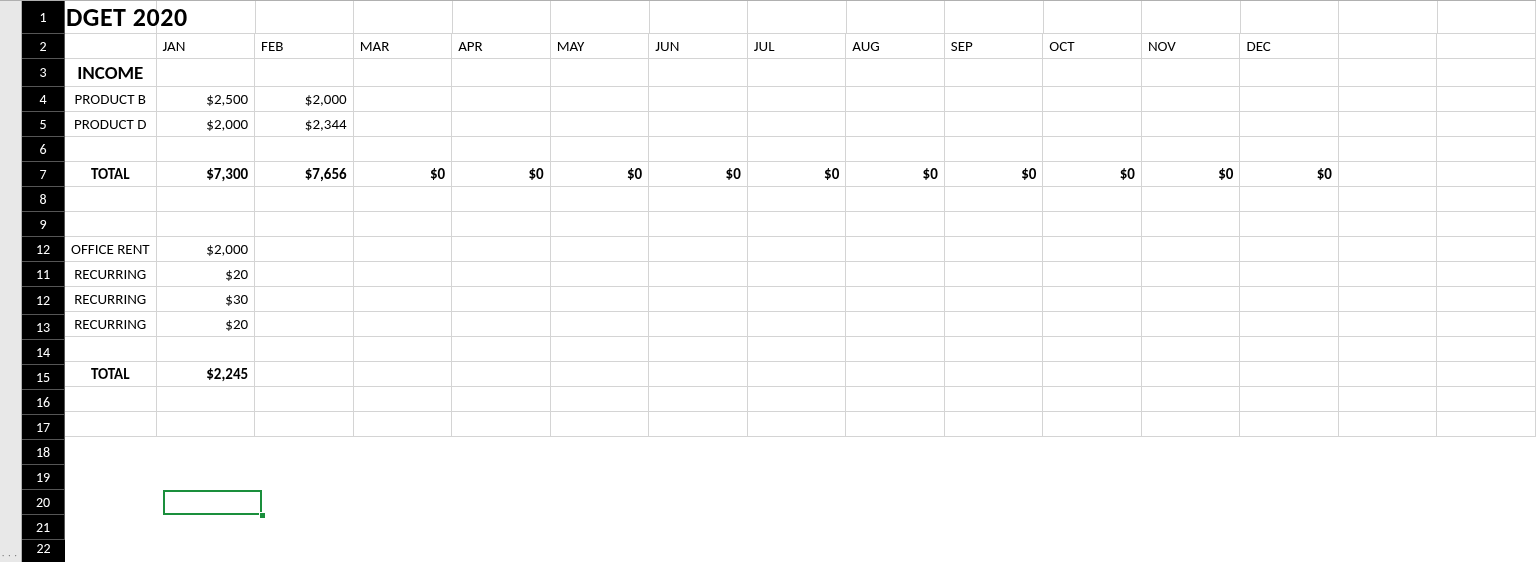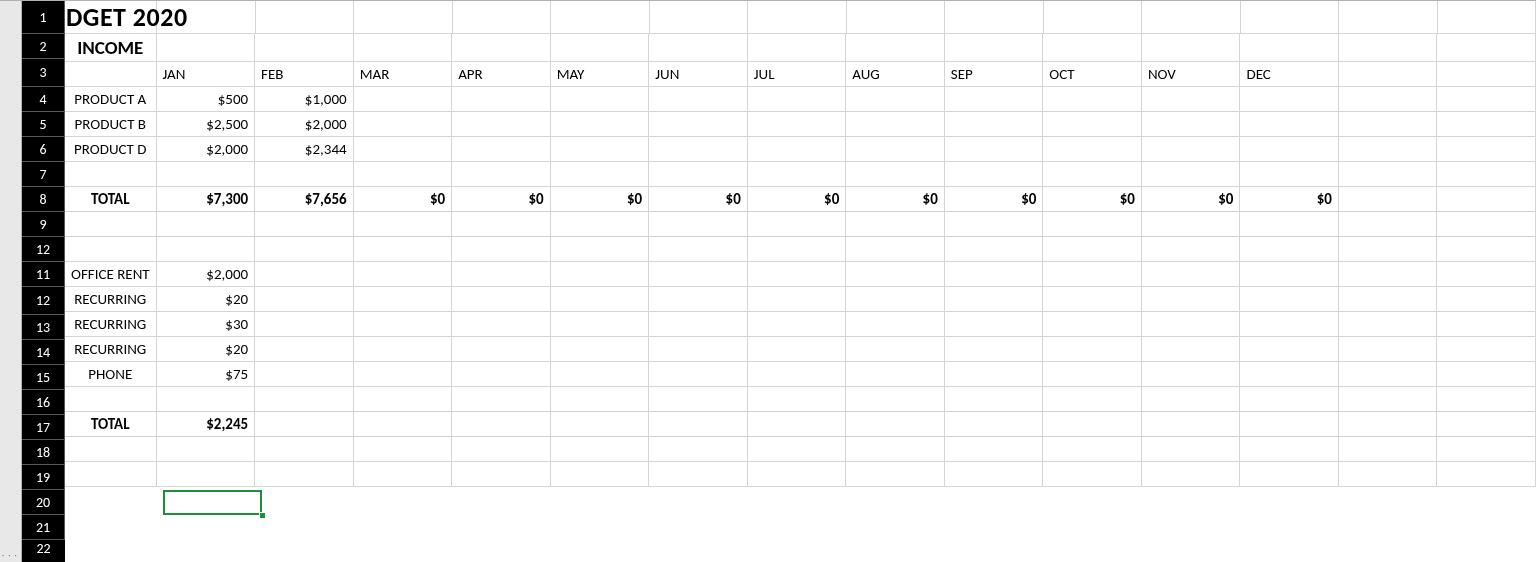--- a/index.html
+++ b/index.html
@@ -221,20 +221,62 @@
       <div class="cell c-month"></div>
       <div class="cell c-month"></div>
       <div class="cell c-month"></div>
       <div class="cell c-month"></div>
       <div class="cell c-month"></div>
       <div class="cell c-month"></div>
       <div class="cell c-month"></div>
       <div class="cell c-month"></div>
     </div>
 
+    <div class="row h-norm">
+      <div class="cell c-label"></div>
+      <div class="cell c-month hdr">
+          <span>JAN</span>
+        </div>
+      <div class="cell c-month hdr">
+          <span>FEB</span>
+        </div>
+      <div class="cell c-month hdr">
+          <span>MAR</span>
+        </div>
+      <div class="cell c-month hdr">
+          <span>APR</span>
+        </div>
+      <div class="cell c-month hdr">
+          <span>MAY</span>
+        </div>
+      <div class="cell c-month hdr">
+          <span>JUN</span>
+        </div>
+      <div class="cell c-month hdr">
+          <span>JUL</span>
+        </div>
+      <div class="cell c-month hdr">
+          <span>AUG</span>
+        </div>
+      <div class="cell c-month hdr">
+          <span>SEP</span>
+        </div>
+      <div class="cell c-month hdr">
+          <span>OCT</span>
+        </div>
+      <div class="cell c-month hdr">
+          <span>NOV</span>
+        </div>
+      <div class="cell c-month hdr">
+          <span>DEC</span>
+        </div>
+      <div class="cell c-month"></div>
+      <div class="cell c-month"></div>
+    </div>
+
     <div class="row h-sect">
       <div class="cell c-label section-cell">
           <span>INCOME</span>
         </div>
       <div class="cell c-month"></div>
         <div class="cell c-month"></div>
         <div class="cell c-month"></div>
         <div class="cell c-month"></div>
         <div class="cell c-month"></div>
         <div class="cell c-month"></div>
@@ -242,85 +284,20 @@
         <div class="cell c-month"></div>
         <div class="cell c-month"></div>
         <div class="cell c-month"></div>
         <div class="cell c-month"></div>
         <div class="cell c-month"></div>
         <div class="cell c-month"></div>
         <div class="cell c-month"></div>
     </div>
 
     <div class="row h-norm">
-      <div class="cell c-label"></div>
-      <div class="cell c-month hdr">
-          <span>JAN</span>
-        </div>
-      <div class="cell c-month hdr">
-          <span>FEB</span>
-        </div>
-      <div class="cell c-month hdr">
-          <span>MAR</span>
-        </div>
-      <div class="cell c-month hdr">
-          <span>APR</span>
-        </div>
-      <div class="cell c-month hdr">
-          <span>MAY</span>
-        </div>
-      <div class="cell c-month hdr">
-          <span>JUN</span>
-        </div>
-      <div class="cell c-month hdr">
-          <span>JUL</span>
-        </div>
-      <div class="cell c-month hdr">
-          <span>AUG</span>
-        </div>
-      <div class="cell c-month hdr">
-          <span>SEP</span>
-        </div>
-      <div class="cell c-month hdr">
-          <span>OCT</span>
-        </div>
-      <div class="cell c-month hdr">
-          <span>NOV</span>
-        </div>
-      <div class="cell c-month hdr">
-          <span>DEC</span>
-        </div>
-      <div class="cell c-month"></div>
-      <div class="cell c-month"></div>
-    </div>
-
-    <div class="row h-norm">
-      <div class="cell c-label">
-          <span>PRODUCT A</span>
-        </div>
-      <div class="cell c-month right">
-          <span>$500</span>
-        </div>
-      <div class="cell c-month right">
-          <span>$1,000</span>
-        </div>
-      <div class="cell c-month"></div>
-        <div class="cell c-month"></div>
-        <div class="cell c-month"></div>
-        <div class="cell c-month"></div>
-        <div class="cell c-month"></div>
-        <div class="cell c-month"></div>
-        <div class="cell c-month"></div>
-        <div class="cell c-month"></div>
-        <div class="cell c-month"></div>
-        <div class="cell c-month"></div>
-        <div class="cell c-month"></div>
-        <div class="cell c-month"></div>
-    </div>
-    <div class="row h-norm">
       <div class="cell c-label">
           <span>PRODUCT B</span>
         </div>
       <div class="cell c-month right">
           <span>$2,500</span>
         </div>
       <div class="cell c-month right">
           <span>$2,000</span>
         </div>
       <div class="cell c-month"></div>
@@ -535,41 +512,20 @@
         <div class="cell c-month"></div>
         <div class="cell c-month"></div>
         <div class="cell c-month"></div>
         <div class="cell c-month"></div>
         <div class="cell c-month"></div>
         <div class="cell c-month"></div>
         <div class="cell c-month"></div>
         <div class="cell c-month"></div>
         <div class="cell c-month"></div>
     </div>
-    <div class="row h-norm">
-      <div class="cell c-label">
-          <span>PHONE</span>
-        </div>
-      <div class="cell c-month right">
-          <span>$75</span>
-        </div>
-      <div class="cell c-month"></div>
-        <div class="cell c-month"></div>
-        <div class="cell c-month"></div>
-        <div class="cell c-month"></div>
-        <div class="cell c-month"></div>
-        <div class="cell c-month"></div>
-        <div class="cell c-month"></div>
-        <div class="cell c-month"></div>
-        <div class="cell c-month"></div>
-        <div class="cell c-month"></div>
-        <div class="cell c-month"></div>
-        <div class="cell c-month"></div>
-        <div class="cell c-month"></div>
-    </div>
 
     <div class="row h-norm">
         <div class="cell c-label"></div>
         <div class="cell c-month"></div>
         <div class="cell c-month"></div>
         <div class="cell c-month"></div>
         <div class="cell c-month"></div>
         <div class="cell c-month"></div>
         <div class="cell c-month"></div>
         <div class="cell c-month"></div>

